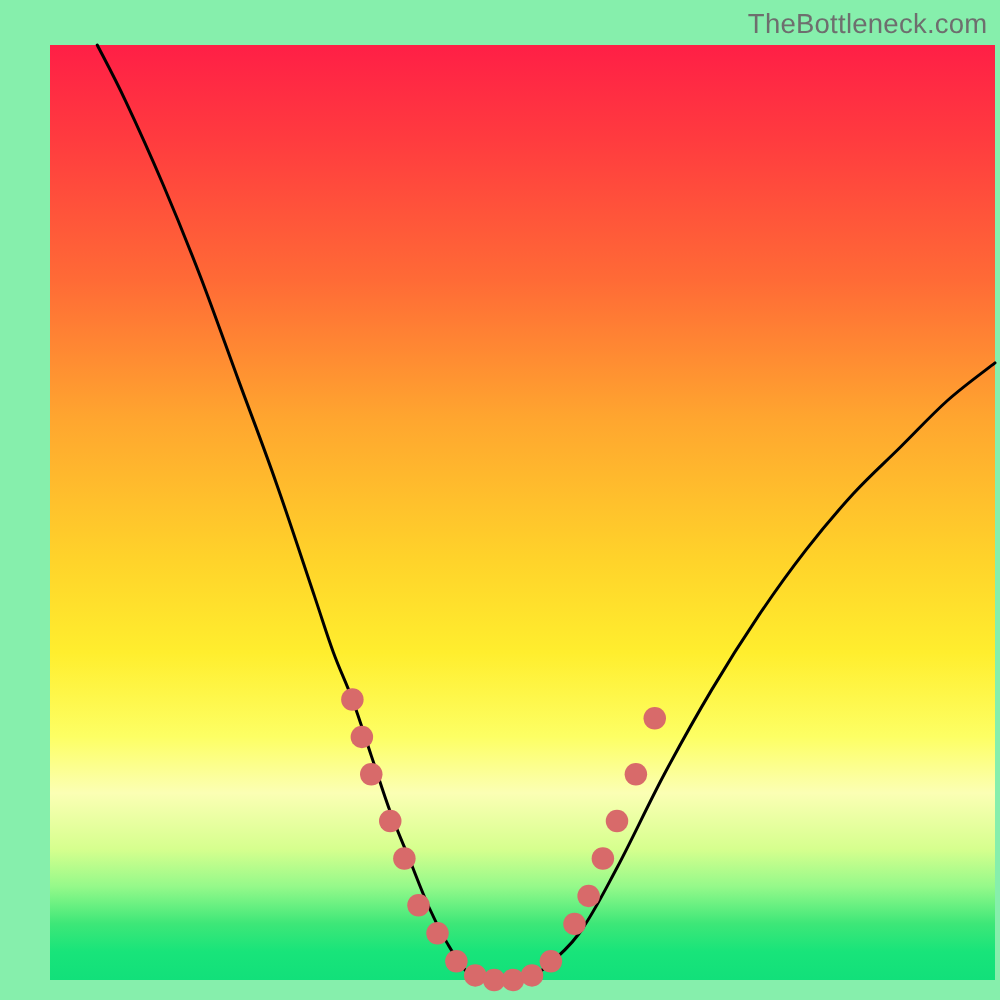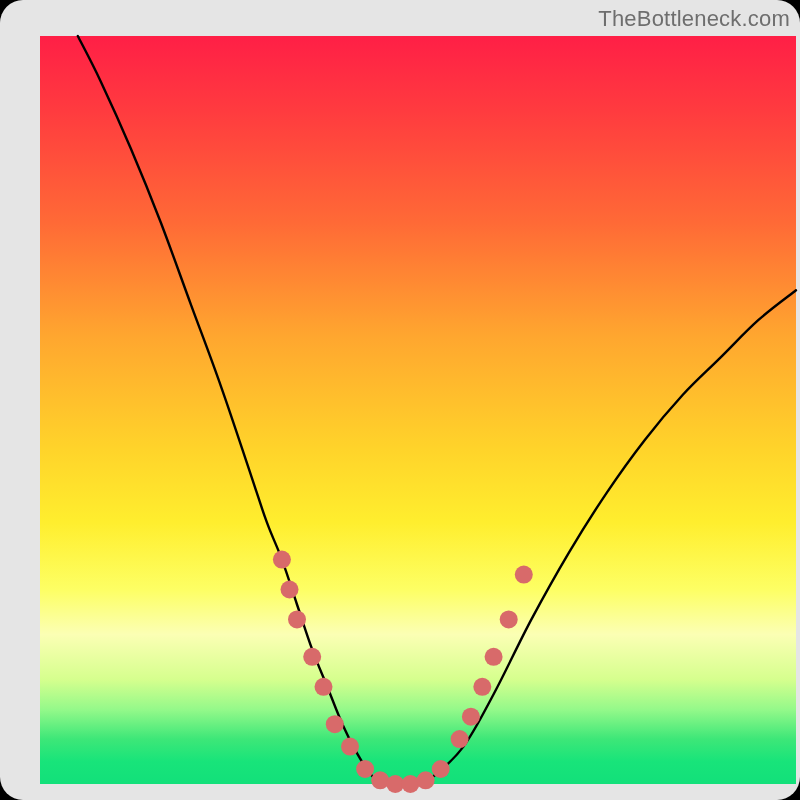--- a/index.html
+++ b/index.html
@@ -10,22 +10,21 @@
     background: #000;
     font-family: Arial, Helvetica, sans-serif;
     overflow: hidden;
   }
   .frame {
     position: absolute;
     left: 0;
     top: 0;
     width: 800px;
     height: 800px;
-    background: #e5e5e5;
-    border-radius: 23px;
+    background: #86efac;
   }
   .plot-area {
     position: absolute;
     left: 40px;
     top: 36px;
     width: 756px;
     height: 748px;
     
     background: linear-gradient(to bottom,
       #ff1f46 0%,

